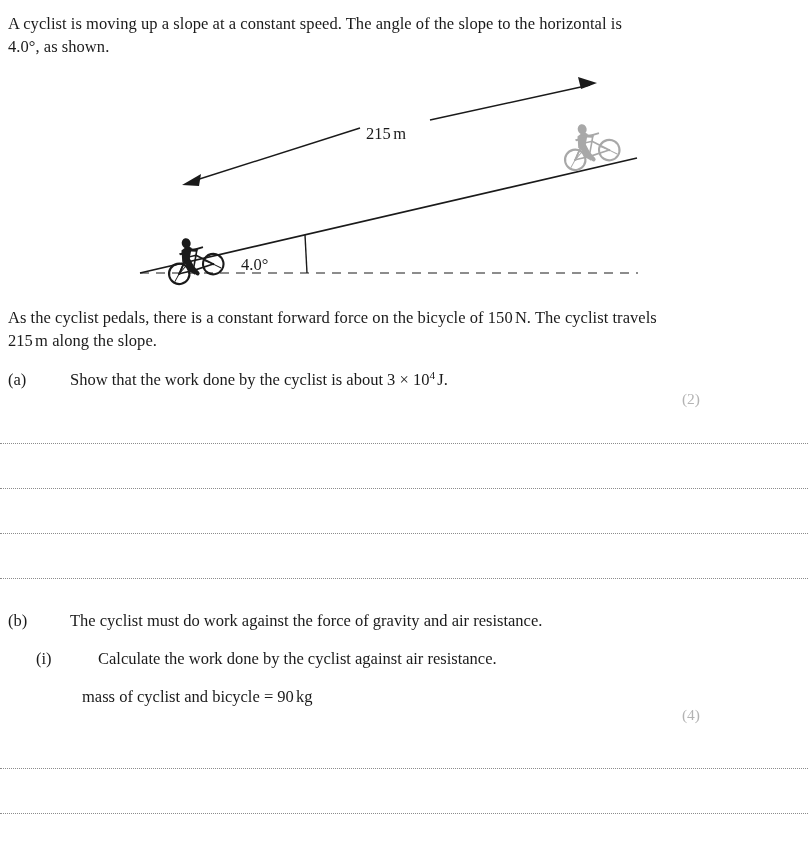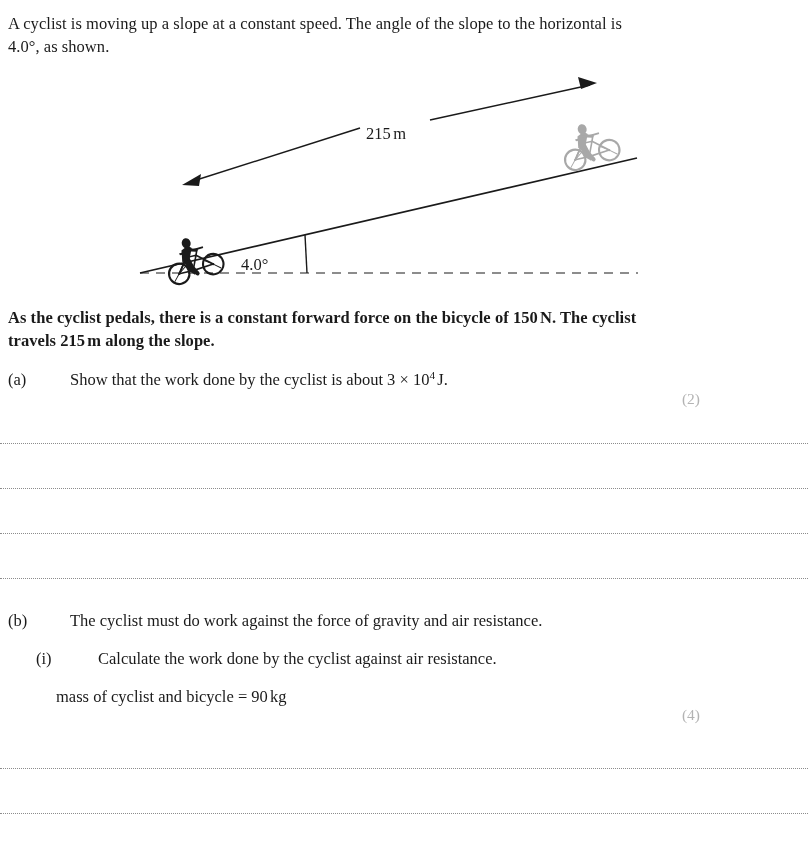--- a/index.html
+++ b/index.html
@@ -31,21 +31,20 @@
   }
   #intro-paragraph {
     left: 8px;
     top: 12px;
     width: 640px;
   }
   #force-paragraph {
     left: 8px;
     top: 306px;
     width: 660px;
-    font-weight: bold;
   }
 
   .qrow {
     position: absolute;
     display: flex;
     font-size: 16.5px;
     line-height: 23px;
   }
   .qlabel {
     flex: 0 0 auto;
@@ -60,21 +59,21 @@
   #part-a-row .qlabel { width: 30px; }
 
   #part-b-row   { left: 8px;  top: 609px; width: 680px; }
   #part-b-row .qlabel { width: 30px; }
 
   #part-bi-row  { left: 36px; top: 647px; width: 660px; }
   #part-bi-row .qlabel { width: 30px; }
 
   #mass-line {
     position: absolute;
-    left: 56px;
+    left: 82px;
     top: 685px;
     font-size: 16.5px;
     line-height: 23px;
   }
 
   sup {
     font-size: 0.68em;
     vertical-align: super;
     line-height: 0;
   }

